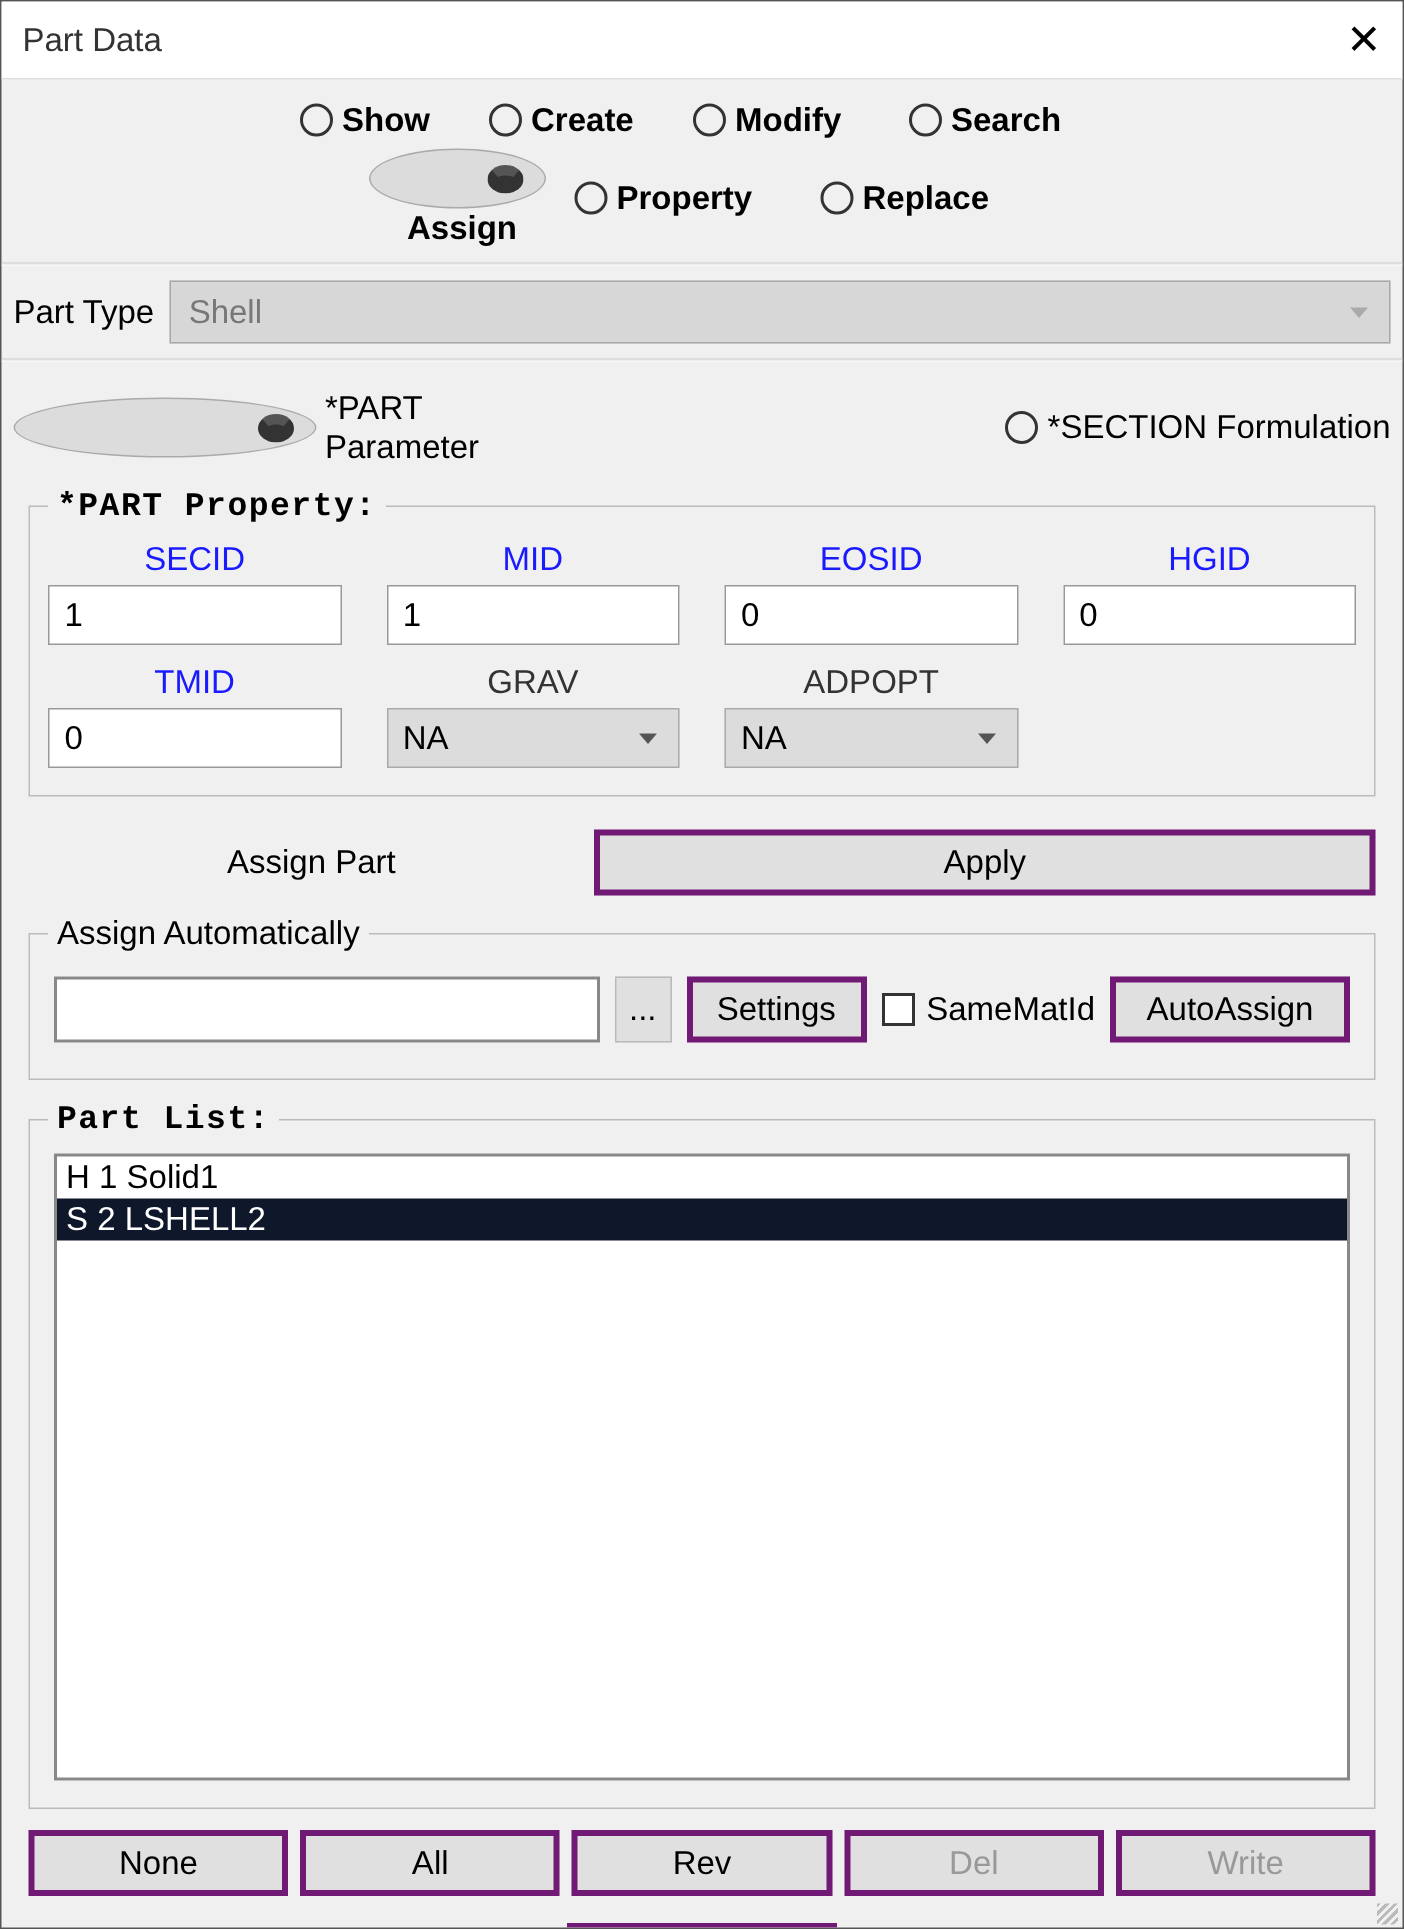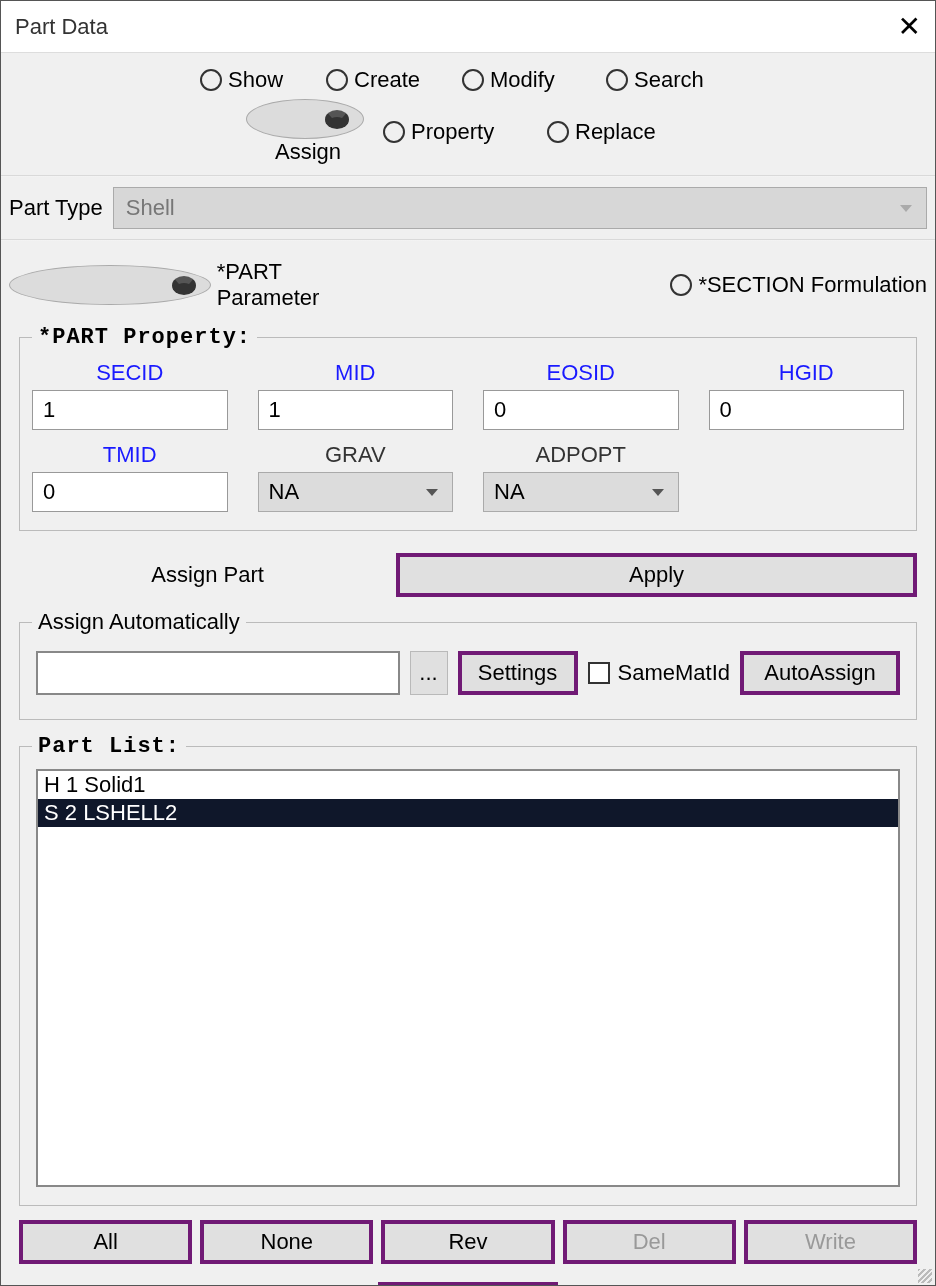--- a/index.html
+++ b/index.html
@@ -1,20 +1,20 @@
 <!DOCTYPE html>
 <html><head>
 <meta charset="utf-8">
 <style>
 * { box-sizing: border-box; margin: 0; padding: 0; font-family: Arial, sans-serif; }
 body { background: #f0f0f0; width: 936px; height: 1286px; border: 1px solid #555; position: relative; }
 .titlebar { background: #fff; height: 52px; display: flex; align-items: center; justify-content: space-between; padding: 0 14px; border-bottom: 1px solid #ddd; }
 .title { font-size: 22px; color: #333; }
 .close-x { font-size: 28px; line-height: 1; cursor: pointer; font-weight: 100; }
-.radio-top { display: flex; flex-wrap: wrap; justify-content: center; gap: 0; padding: 14px 0 10px; }
+.radio-top { display: flex; flex-wrap: wrap; justify-content: center; gap: 0; padding: 14px 0 10px; font-weight: bold; }
 .radio-row { display: flex; gap: 0; justify-content: center; width: 100%; }
 .radio-row + .radio-row { margin-top: 6px; }
 .radio-opt { display: inline-flex; align-items: center; font-size: 22px; cursor: pointer; margin: 0 8px; }
 .radio-circle { width: 22px; height: 22px; border: 2px solid #333; border-radius: 50%; margin-right: 6px; display: inline-flex; align-items: center; justify-content: center; flex: none; }
 .radio-circle.sel::after { content: ""; width: 12px; height: 12px; background: #333; border-radius: 50%; }
 .sep { height: 2px; background: linear-gradient(#ccc,#fff); margin: 0; }
 .parttype-row { display: flex; align-items: center; padding: 10px 8px; gap: 10px; }
 .parttype-lbl { font-size: 22px; }
 .combo { flex: 1; height: 42px; background: #d7d7d7; border: 1px solid #aaa; display: flex; align-items: center; padding: 0 12px; color: #777; font-size: 22px; position: relative; }
 .combo::after { content: ""; position: absolute; right: 14px; width: 0; height: 0; border-left: 6px solid transparent; border-right: 6px solid transparent; border-top: 7px solid #aaa; }
@@ -172,22 +172,22 @@
   <fieldset>
     <legend>Part List:</legend>
     <div class="listbox" id="partlist">
         <div class="listitem">H 1 Solid1</div>
         <div class="listitem selected">S 2 LSHELL2</div>
       </div>
   </fieldset>
 </div>
 
 <div class="btn-row">
+  <div class="btn">None</div>
   <div class="btn">All</div>
-  <div class="btn">None</div>
   <div class="btn">Rev</div>
   <div class="btn disabled">Del</div>
   <div class="btn disabled">Write</div>
 </div>
 
 <div class="done-row">
   <div class="btn">Done</div>
 </div>
 
 <div class="resizer"></div>

